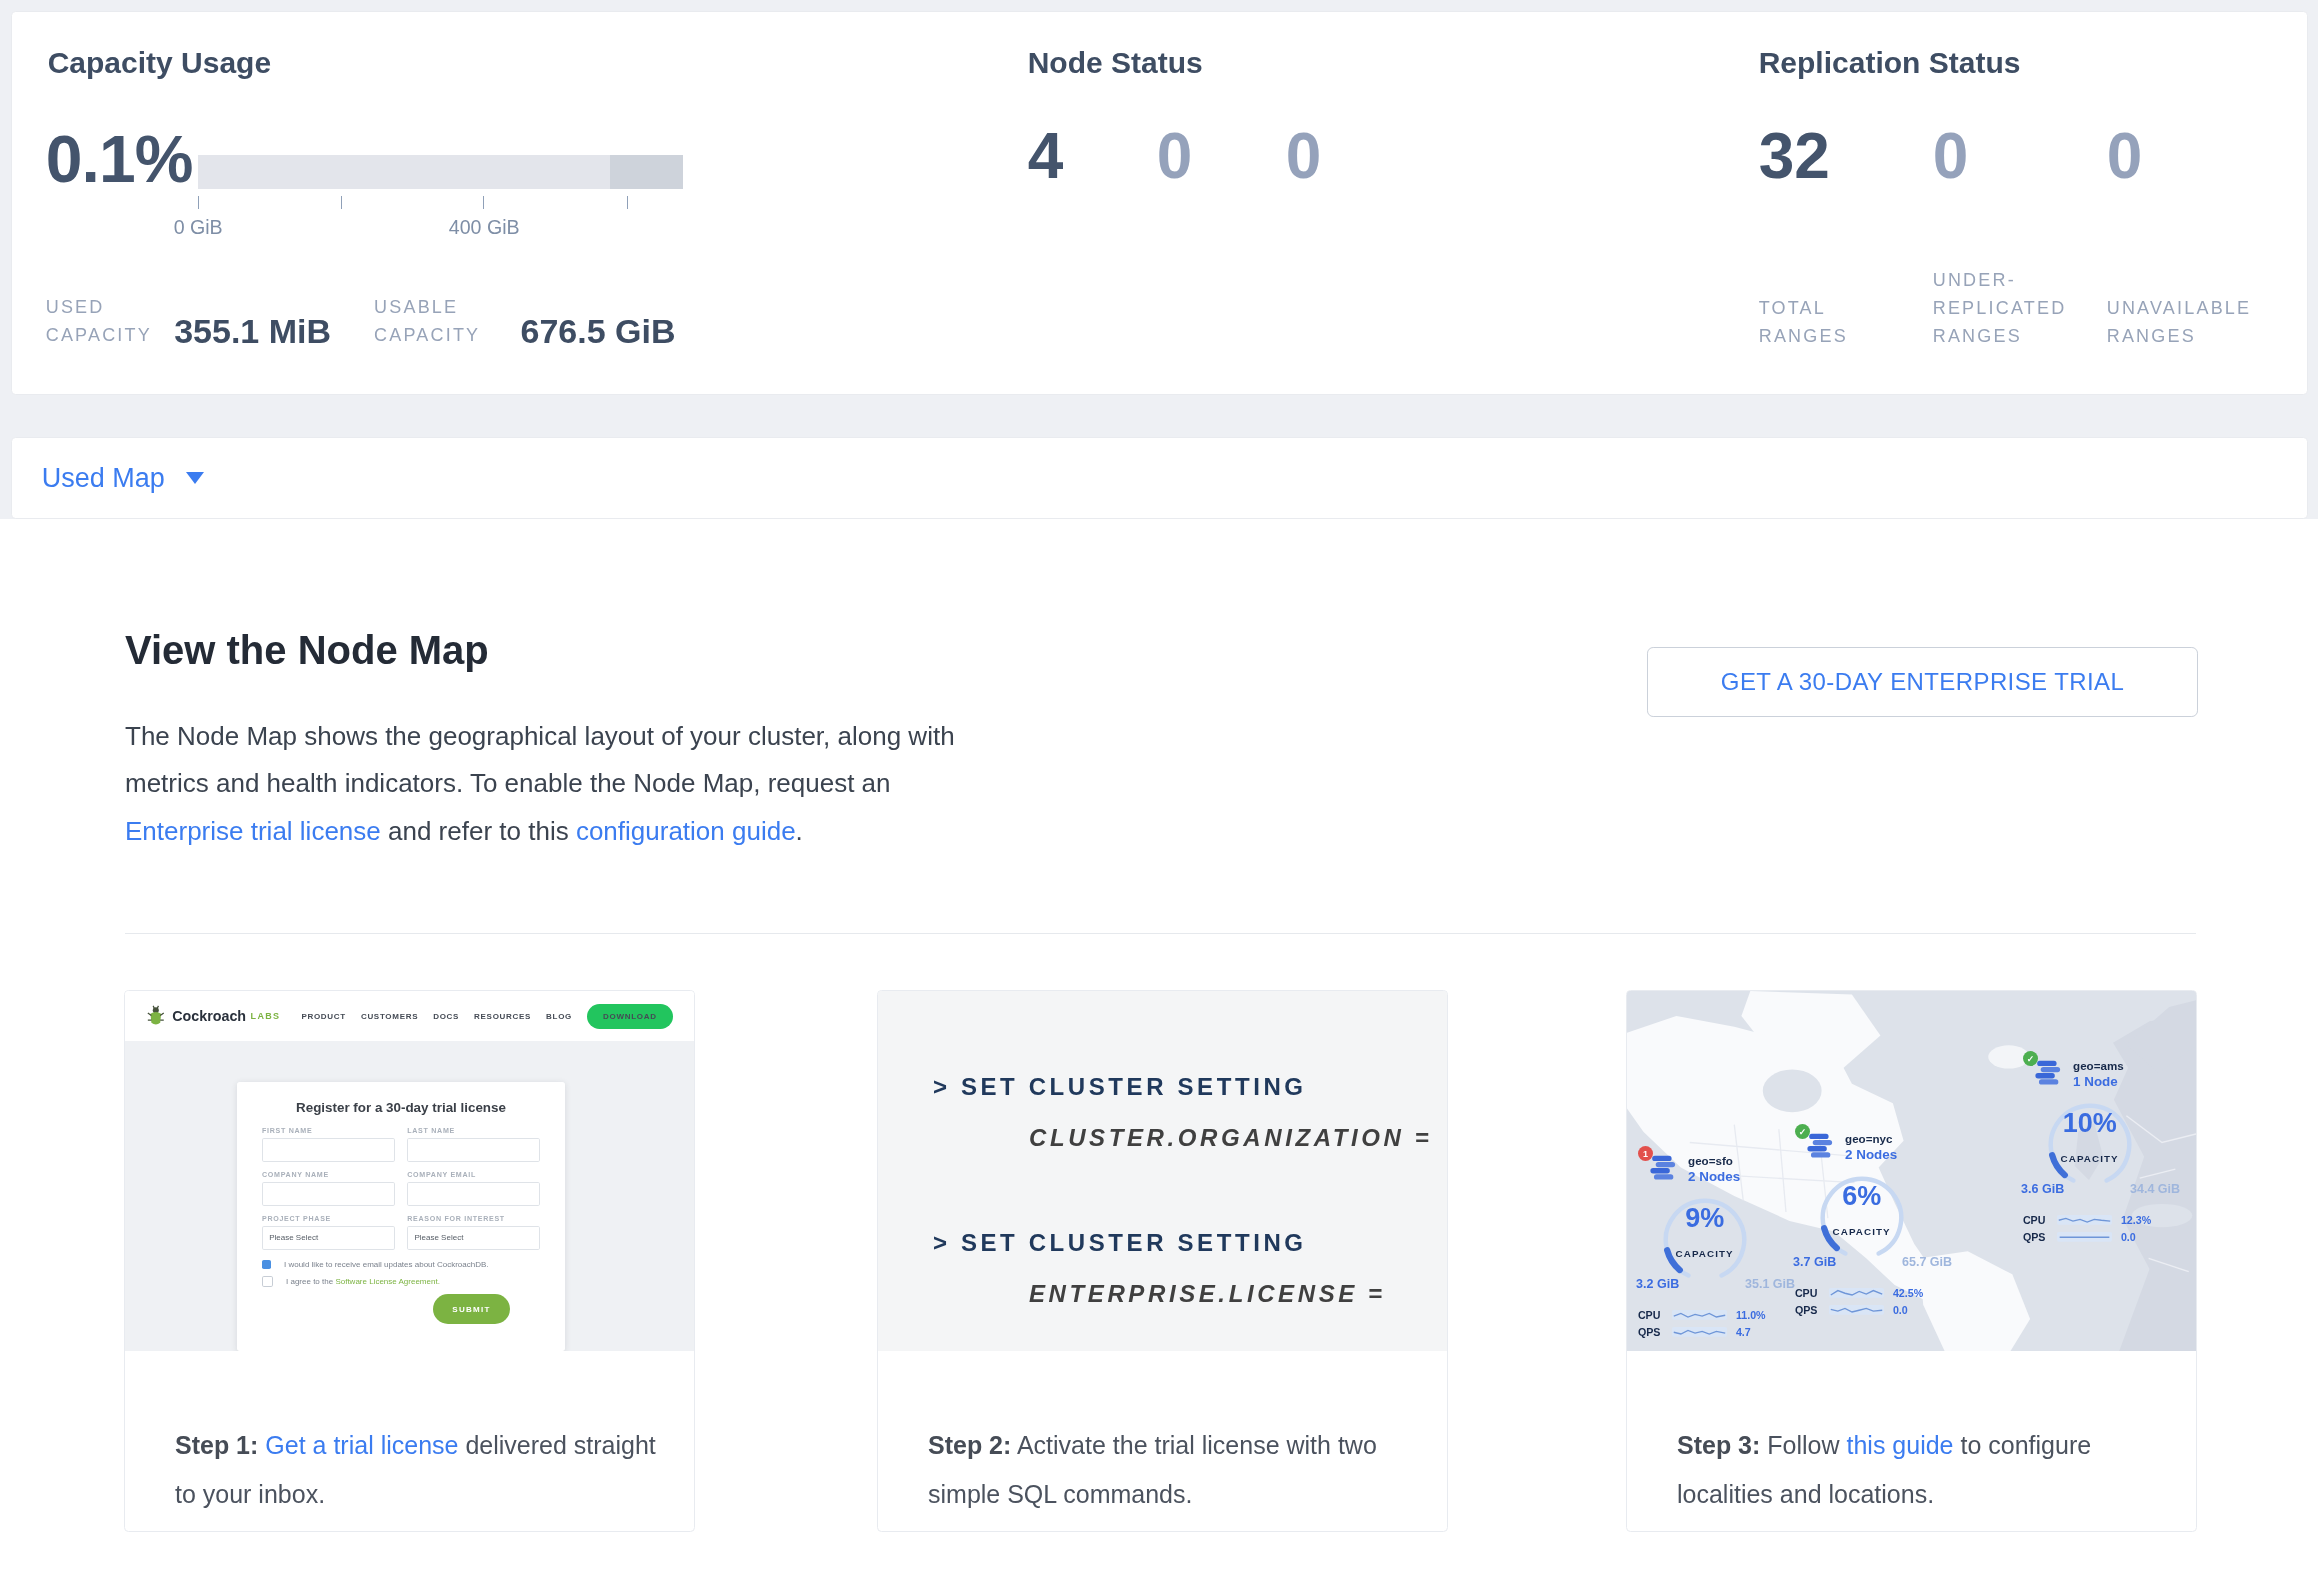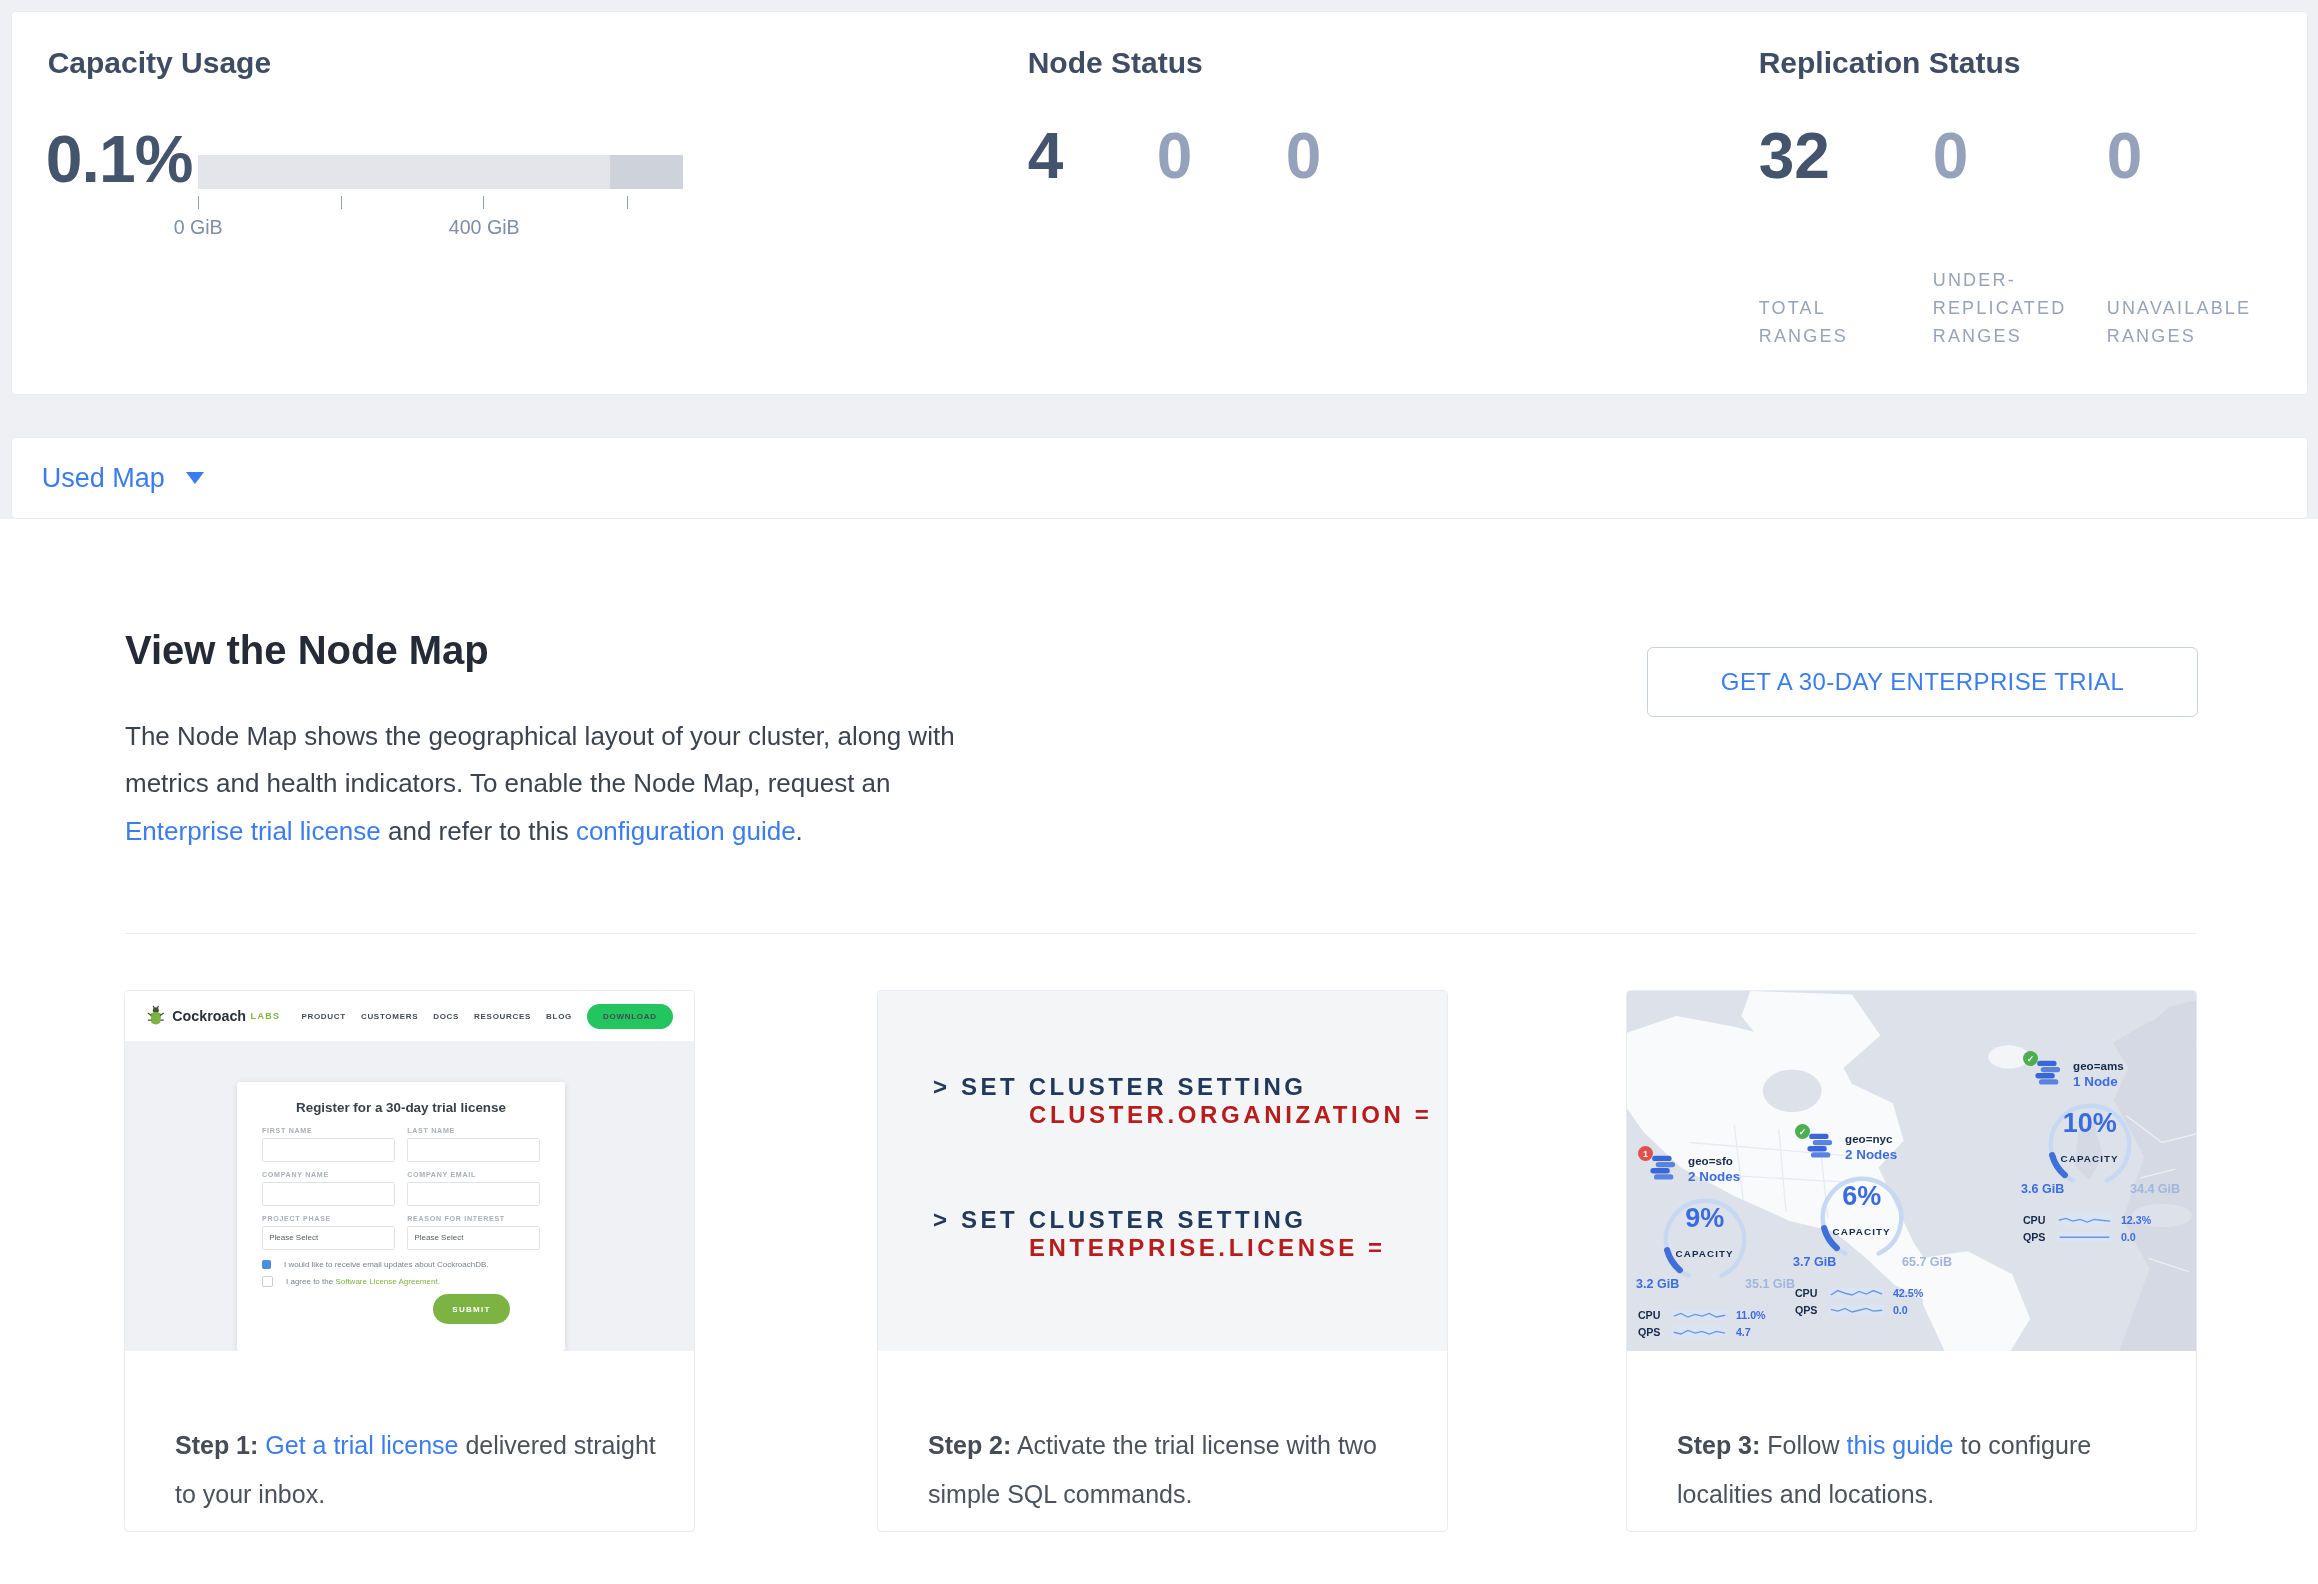--- a/index.html
+++ b/index.html
@@ -79,21 +79,21 @@
   .cbox-on{background:#4a90e2;}
   .cbox-off{background:#fff;border:0.9px solid #c7cdd5;}
   .mini-check-text{font-size:8px;color:#7b828d;}
   .green-link{color:#7cb342;}
   .mini-submit{width:77px;height:30px;border-radius:15px;background:#7cb342;color:#fff;font-size:8px;font-weight:800;letter-spacing:1.3px;display:flex;align-items:center;justify-content:center;margin:7.1px 30px 0 auto;}
 
   
   .code-area{height:360px;background:#f4f5f6;padding:82px 0 0 55px;box-sizing:border-box;}
   .code-line{font-size:24px;font-weight:700;letter-spacing:3.6px;white-space:pre;}
   .code-navy{color:#20395c;}
-  .code-green{color:#b91c1c;margin-left:96px;}
+  .code-green{color:#404040;margin-left:96px;margin-top:23px;font-style:italic;}
   .code-gap{margin-top:77px;}
 
   
   .map-area{height:360px;background:#dde2ea;position:relative;}
   .map-svg{position:absolute;left:0;top:0;}
   .cluster{position:absolute;width:169px;}
   .cl-sfo{left:18px;top:163px;}
   .cl-nyc{left:175px;top:141px;}
   .cl-ams{left:403px;top:68px;}
   .cl-head{display:flex;align-items:flex-start;}
@@ -129,20 +129,26 @@
       <div class="cap-bar-extra"></div>
     </div>
     <div class="tick" style="left:0;"></div>
     <div class="tick" style="left:143px;"></div>
     <div class="tick" style="left:285px;"></div>
     <div class="tick" style="left:429px;"></div>
     <div class="tick-label" style="left:-53px;">0 GiB</div>
     <div class="tick-label" style="left:233px;">400 GiB</div>
   </div>
 
+  <div class="stats-row cap-stats">
+    <div class="small-label cap-label">Used Capacity</div>
+    <div class="big-value">355.1 MiB</div>
+    <div class="small-label cap-label2">Usable Capacity</div>
+    <div class="big-value">676.5 GiB</div>
+  </div>
 
   <div class="sec-title nodes-title">Node Status</div>
   <div class="numbers-row nodes-col">
     <div class="num-cell num-strong">4</div>
     <div class="num-cell">0</div>
     <div class="num-cell">0</div>
   </div>
 
   <div class="sec-title repl-title">Replication Status</div>
   <div class="numbers-row repl-col">

